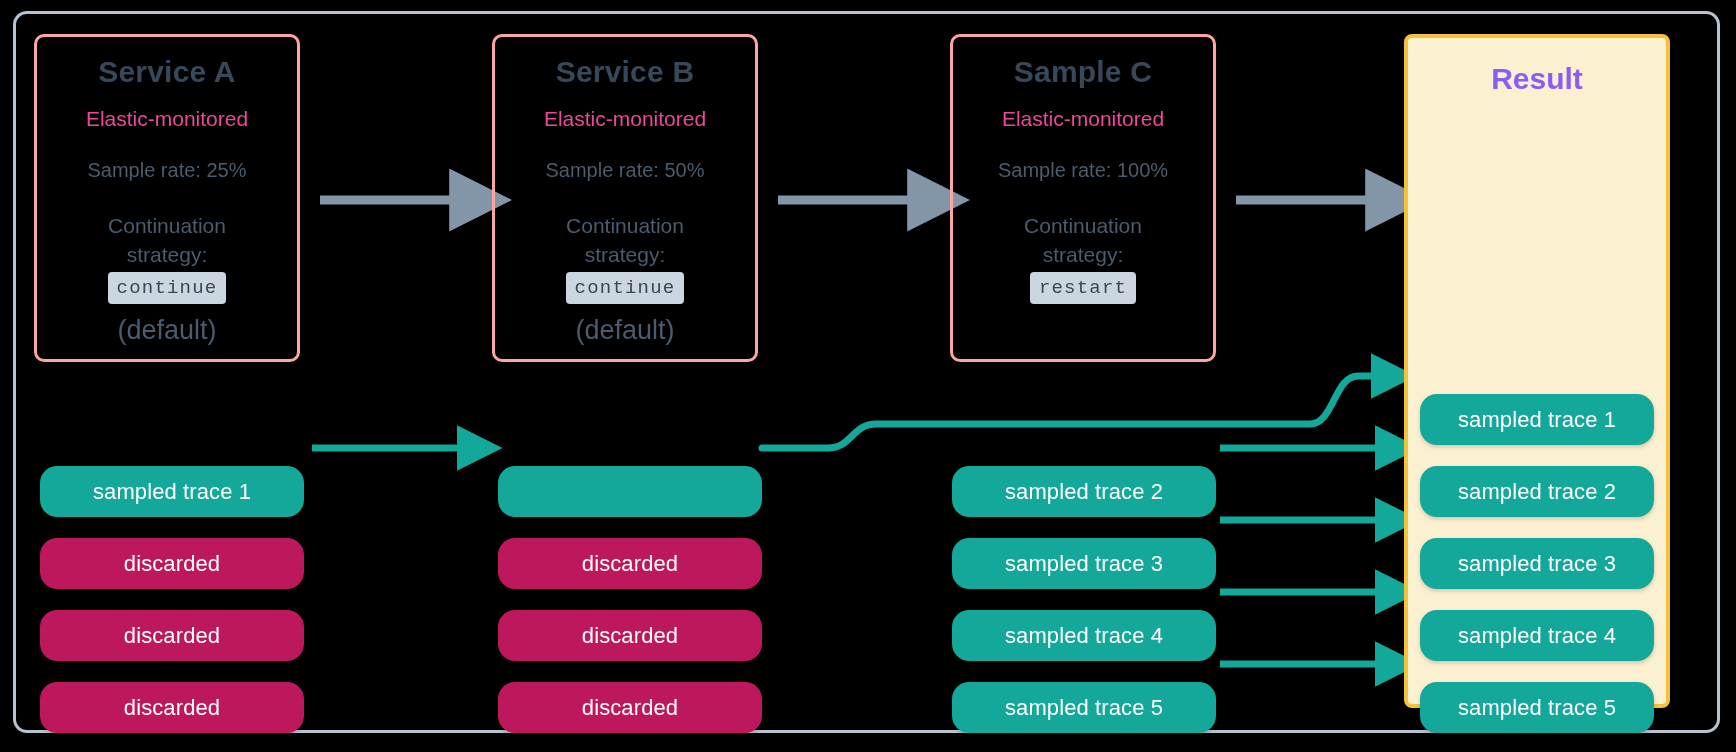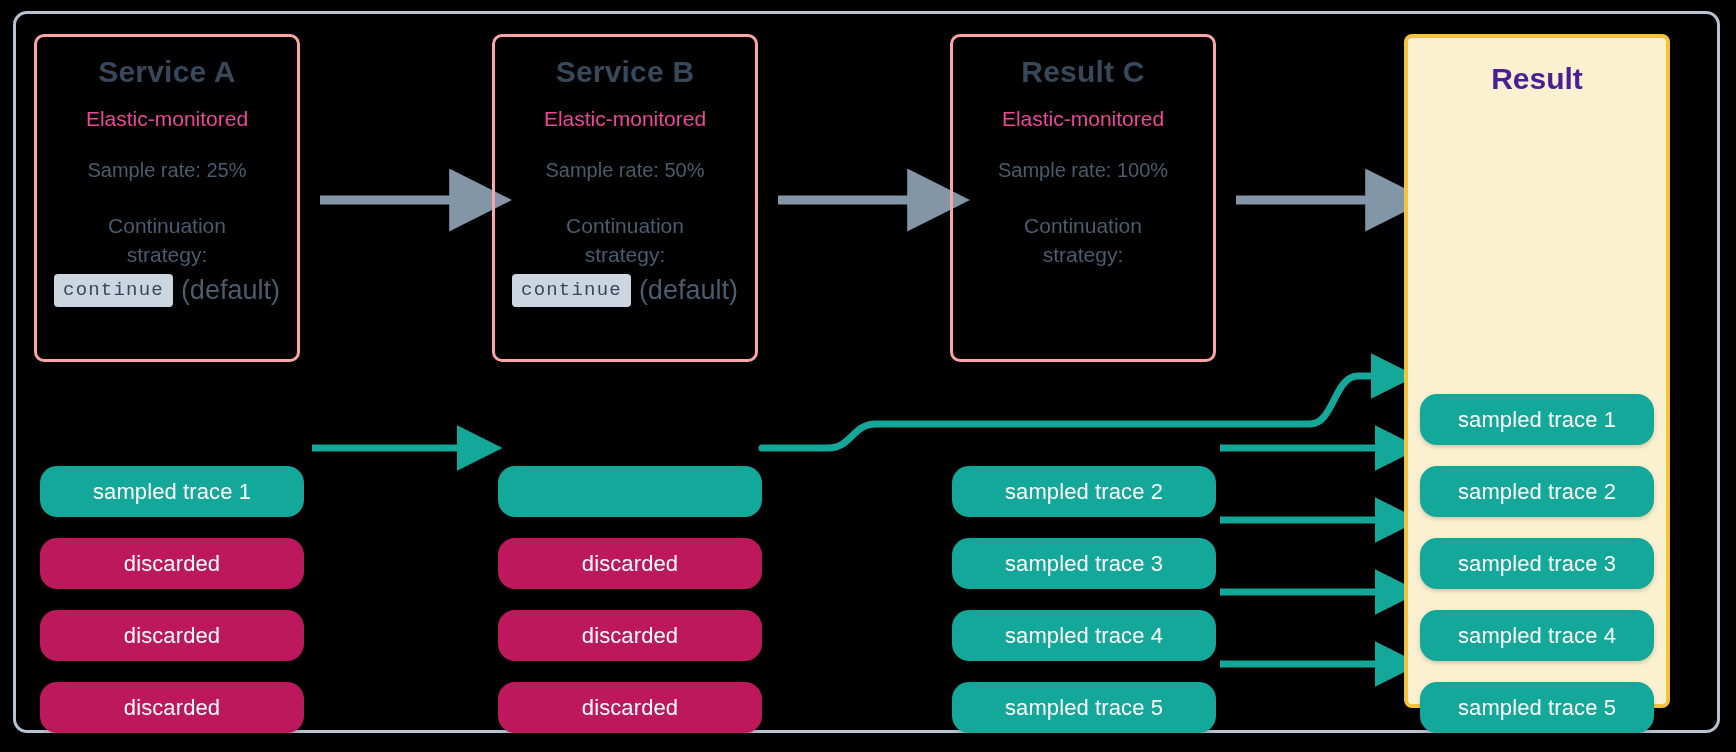--- a/index.html
+++ b/index.html
@@ -28,37 +28,37 @@
     font-size:30px;font-weight:bold;color:#37485a;letter-spacing:.2px;
     margin-bottom:18px;
   }
   .service-sub{font-size:21px;color:#ec4899;margin-bottom:28px;}
   .service-rate{font-size:20px;color:#4a5c6e;margin-bottom:30px;}
   .service-strategy{
     font-size:21px;color:#4a5c6e;line-height:1.38;text-align:center;width:100%;
   }
   .strategy-line{display:block;text-align:center;}
   .code-row{
-    display:flex;align-items:center;justify-content:center;gap:8px;margin-top:2px;
+    display:flex;align-items:center;justify-content:center;gap:8px;margin-top:2px;flex-direction:column;
   }
   .code{
     font-family:"Liberation Mono","DejaVu Sans Mono",monospace;
     font-size:19px;color:#37485a;background:#ccd6e0;
     padding:3px 9px;border-radius:4px;letter-spacing:1.2px;
   }
   .default-note{font-size:27px;color:#4a5c6e;}
 
   
   .result-card{
     position:absolute;top:34px;left:1404px;width:266px;height:674px;
     border:4px solid #f5c33b;border-radius:8px;box-sizing:border-box;
     background:#fbf0cf;
   }
   .result-title{
-    text-align:center;font-size:30px;font-weight:bold;color:#4c1d95;
+    text-align:center;font-size:30px;font-weight:bold;color:#8b5cf6;
     margin-top:24px;
   }
 
   
   .pill{
     position:absolute;height:51px;border-radius:17px;
     display:flex;align-items:center;justify-content:center;
     color:#ffffff;font-size:22px;letter-spacing:.1px;
     box-shadow:0 2px 4px rgba(0,0,0,.18);
     box-sizing:border-box;
@@ -134,26 +134,30 @@
       <span class="strategy-line">Continuation</span>
       <span class="strategy-line">strategy:</span>
       <span class="code-row">
         <span class="code">continue</span>
         <span class="default-note">(default)</span>
       </span>
     </div>
   </div>
 
   <div class="service-card" style="left:950px;">
-    <div class="service-title">Result C</div>
+    <div class="service-title">Sample C</div>
     <div class="service-sub">Elastic-monitored</div>
     <div class="service-rate">Sample rate: 100%</div>
     <div class="service-strategy">
       <span class="strategy-line">Continuation</span>
       <span class="strategy-line">strategy:</span>
+      <span class="code-row">
+        <span class="code">restart</span>
+        <span class="default-note"></span>
+      </span>
     </div>
   </div>
 
   <div class="result-card">
     <div class="result-title">Result</div>
   </div>
 
   <div class="pill teal" style="left:40px;top:426px;width:264px;">sampled trace 1</div>
   <div class="pill red" style="left:40px;top:498px;width:264px;">discarded</div>
   <div class="pill red" style="left:40px;top:570px;width:264px;">discarded</div>

